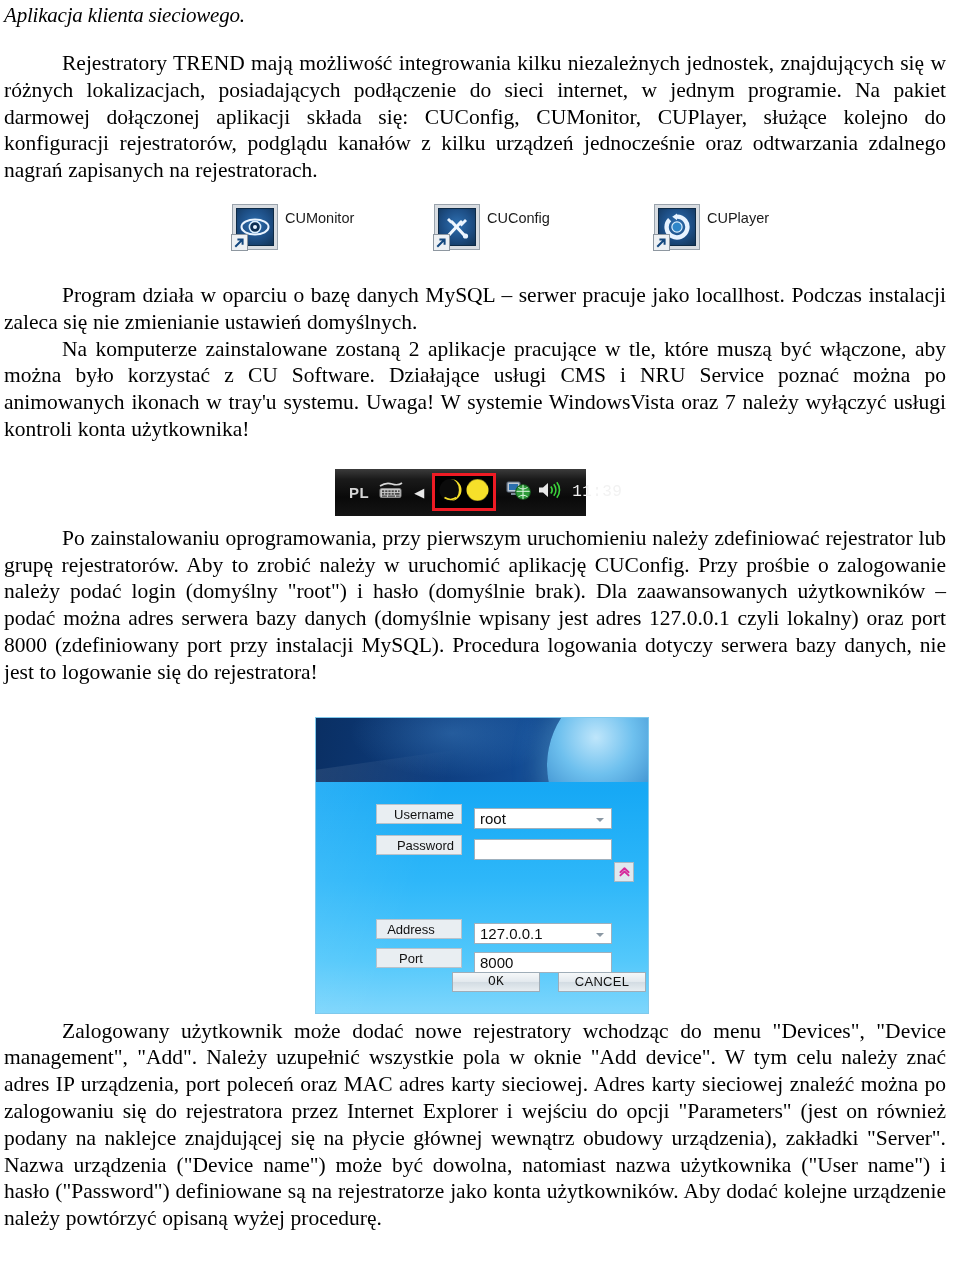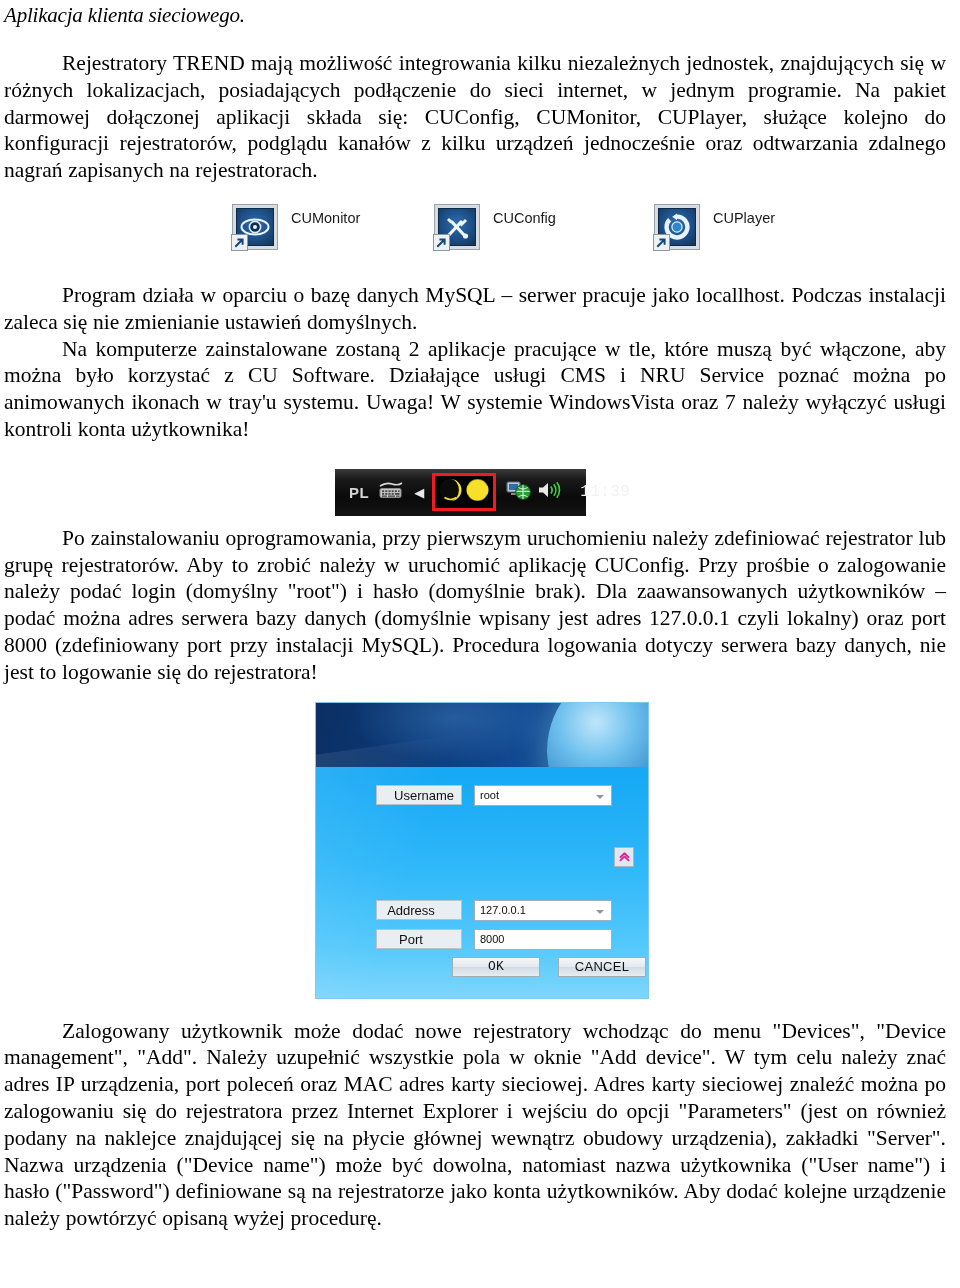--- a/index.html
+++ b/index.html
@@ -52,21 +52,21 @@
   .icon-row {
     position: relative;
     height: 64px;
     margin-top: 14px;
     margin-bottom: 6px;
   }
   .shortcut {
     position: absolute;
     display: flex;
     align-items: flex-start;
-    gap: 13px;
+    gap: 7px;
   }
   .shortcut.s1 { left: 230px; top: 6px; }
   .shortcut.s2 { left: 432px; top: 6px; }
   .shortcut.s3 { left: 632px; top: 6px; padding-left: 20px; }
 
   .ico-frame {
     position: relative;
     width: 46px;
     height: 46px;
     background: #d9dde2;
@@ -152,34 +152,33 @@
     margin-right: 10px;
   }
   .tray-moon, .tray-sun { display:block; }
   .tray-net { margin-right: 5px; display:block; }
   .tray-vol { margin-right: 9px; display:block; }
   .tray-clock {
     font-family: Liberation Mono, monospace;
     font-size: 16px;
     color: #f2f2f2;
     letter-spacing: 0.4px;
-    margin-left: 8px;
   }
 
   
   .login-wrap {
     position: relative;
     height: 312px;
     margin-top: 16px;
     margin-bottom: 4px;
   }
   .login {
     position: absolute;
     left: 313px;
-    top: 0;
+    top: 15px;
     width: 334px;
     height: 297px;
     background: linear-gradient(180deg, #1ea2f0 0%, #17a9f5 25%, #2eb7f9 55%, #53c8fb 82%, #7ed6fc 100%);
     box-sizing: border-box;
     border: 1px solid #7fc9ec;
     overflow: hidden;
   }
   .login-banner {
     position: relative;
     height: 64px;
@@ -238,26 +237,27 @@
     margin-right: 12px;
   }
   .fld-label.center { justify-content: center; padding-right: 16px; }
   .fld-input {
     width: 138px;
     height: 21px;
     background: #ffffff;
     border: 1px solid #9fb0bd;
     box-sizing: border-box;
     font-family: "Liberation Sans", "DejaVu Sans", sans-serif;
-    font-size: 11px;
+    font-size: 15px;
     color: #0c0c0c;
     display: flex;
     align-items: center;
     padding: 0 5px;
     position: relative;
+    margin-top: 8px;
   }
   .fld-input.combo::after {
     content: "";
     position: absolute;
     right: 7px;
     top: 9px;
     border-left: 4px solid transparent;
     border-right: 4px solid transparent;
     border-top: 4px solid #8b98a3;
   }
@@ -447,20 +447,24 @@
       </div>
 
       <div class="login-body">
         <div class="sheen"></div>
 
         <div class="fld-row" style="left:60px; top:18px;">
           <span class="fld-label">Username</span>
           <span class="fld-input combo" placeholder="">root</span>
         </div>
 
+        <div class="fld-row" style="left:60px; top:49px;">
+          <span class="fld-label">Password</span>
+          <span class="fld-input" placeholder=""></span>
+        </div>
 
         <div class="expander">
           <svg width="13" height="13" viewBox="0 0 13 13" aria-hidden="true">
             <path d="M2.4 7.2 L6.5 3.3 L10.6 7.2 M2.4 10.4 L6.5 6.5 L10.6 10.4" fill="none" stroke="#d6299b" stroke-width="1.9" stroke-linecap="round" stroke-linejoin="round"></path>
           </svg>
         </div>
 
         <div class="fld-row" style="left:60px; top:133px;">
           <span class="fld-label center">Address</span>
           <span class="fld-input combo" placeholder="">127.0.0.1</span>

